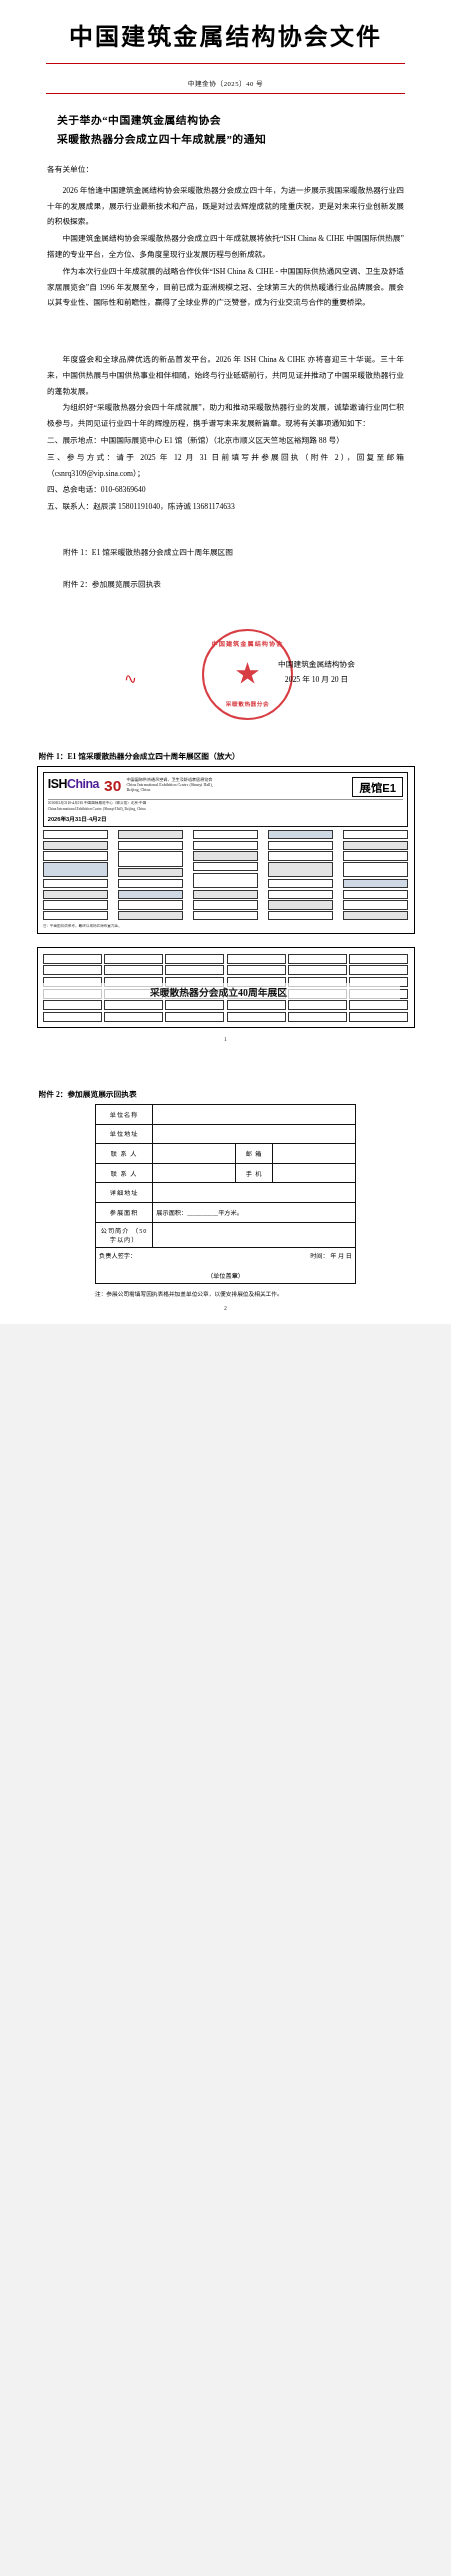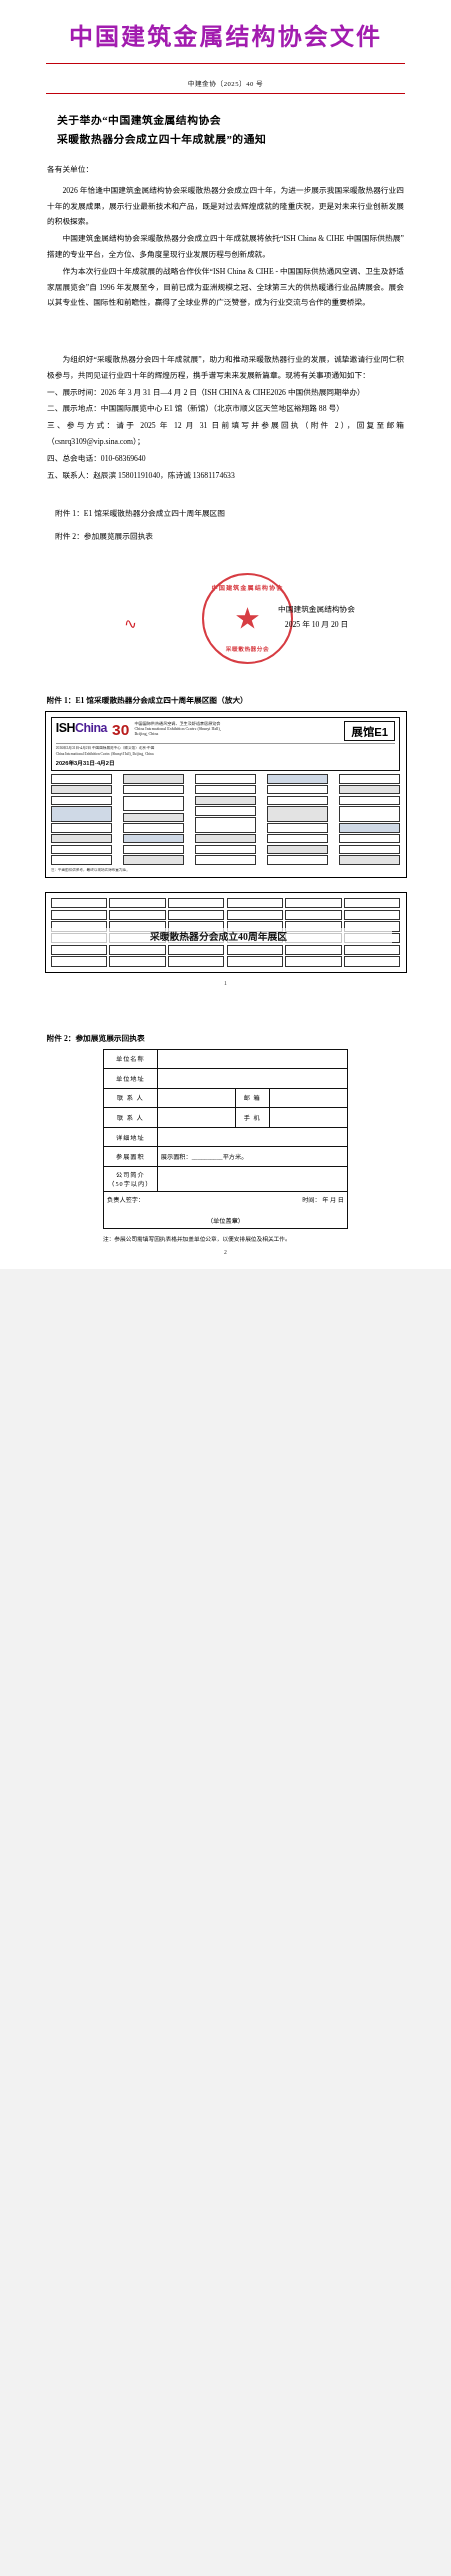--- a/index.html
+++ b/index.html
@@ -2,21 +2,21 @@
 <html lang="zh-CN" style="font-size:8.2px"><head>
 <meta charset="utf-8">
 <style>
   html,body{margin:0;padding:0;background:#f2f2f2;}
   body{font-family:"Liberation Serif","DejaVu Serif",serif;color:#000;}
   .page{width:451px;margin:0 auto;background:#ffffff;position:relative;}
 
   
   .redhead{padding:13.4px 0 0 0;text-align:center;}
   .redhead .title{
-    color:#a21caf;
+    color:#000000;
     font-family:"Liberation Serif","DejaVu Serif",serif;
     font-weight:bold;
     font-size:24px;
     letter-spacing:2.1px;
     line-height:1.25;
     padding:8.2px 20.6px 9.3px 20.6px;
   }
   .redrule{height:1.5px;background:#c0000b;margin:2.1px 46px 0 46px;}
   .docnum{text-align:center;font-size:6.7px;color:#111;margin:13.4px 0 3.1px 0;letter-spacing:0.5px;}
   .thinrule{height:0.5px;background:#c0000b;margin:5.2px 46px 0 46px;}
@@ -39,21 +39,21 @@
     line-height:2.05;
     text-align:justify;
     text-justify:inter-ideograph;
     margin:0 0 1px 0;
     text-indent:2em;
   }
   p.noindent{text-indent:0;}
   .gap{height:40px;}
   .gap-sm{height:13.4px;}
 
-  .attach-line{font-size:7.7px;line-height:2.0;margin:8px;text-indent:0;}
+  .attach-line{font-size:7.7px;line-height:2.0;margin:16px;text-indent:0;}
 
   
   .signblock{position:relative;height:111px;margin-top:4.1px;}
   .sign-text{position:absolute;right:49px;top:49px;text-align:center;font-size:7.7px;line-height:2;}
   .stamp{
     position:absolute;left:155px;top:20.6px;width:87px;height:87px;border-radius:50%;
     border:2.1px solid #d2232a;
     display:flex;align-items:center;justify-content:center;
     opacity:.88;
   }
@@ -64,21 +64,21 @@
     position:absolute;left:0;right:0;text-align:center;color:#d2232a;
     font-size:6.2px;font-weight:bold;letter-spacing:1px;
   }
   .stamp .arc-top{top:8.2px;}
   .stamp .arc-bot{bottom:9.3px;font-size:5.7px;letter-spacing:0.5px;}
   .red-scrawl{
     position:absolute;left:77px;top:62px;color:#d2232a;font-size:15.5px;transform:rotate(-8deg);
   }
 
   
-  .attach-sec{padding:0 26px;}
+  .attach-sec{padding:0 18px;}
   .attach-head{font-size:7.7px;font-weight:bold;margin:5.2px 0 5.2px 20.6px;}
   .plan-box{border:1px solid #000;margin:0 18.5px;padding:5.2px;background:#fff;}
   .plan-top{border:0.5px solid #111;padding:3.1px 4.1px;}
   .plan-logos{display:flex;align-items:flex-start;gap:5.2px;border-bottom:0.5px solid #999;padding-bottom:2.1px;}
   .logo-ish{font-family:"Liberation Sans",sans-serif;font-weight:bold;font-size:12.4px;letter-spacing:-0.5px;}
   .logo-ish .red{color:#4c1d95;}
   .logo-30{font-family:"Liberation Sans",sans-serif;font-weight:bold;font-size:15.5px;color:#b91c1c;}
   .logo-cihe{font-size:4.1px;line-height:1.25;max-width:93px;color:#222;}
   .plan-caption{font-size:3.6px;line-height:1.35;color:#222;margin-top:1.5px;}
   .plan-date{font-family:"Liberation Sans",sans-serif;font-weight:bold;font-size:5.7px;margin-top:1.5px;}
@@ -141,23 +141,23 @@
 
   <div class="body-wrap">
     <div class="salutation">各有关单位：</div>
 
     <p class="para">2026 年恰逢中国建筑金属结构协会采暖散热器分会成立四十年，为进一步展示我国采暖散热器行业四十年的发展成果，展示行业最新技术和产品，既是对过去辉煌成就的隆重庆祝，更是对未来行业创新发展的积极探索。</p>
     <p class="para">中国建筑金属结构协会采暖散热器分会成立四十年成就展将依托“ISH China &amp; CIHE 中国国际供热展”搭建的专业平台，全方位、多角度呈现行业发展历程与创新成就。</p>
     <p class="para">作为本次行业四十年成就展的战略合作伙伴“ISH China &amp; CIHE - 中国国际供热通风空调、卫生及舒适家居展览会”自 1996 年发展至今，目前已成为亚洲规模之冠、全球第三大的供热暖通行业品牌展会。展会以其专业性、国际性和前瞻性，赢得了全球业界的广泛赞誉，成为行业交流与合作的重要桥梁。</p>
 
     <div class="gap"></div>
 
+    <p class="para">年度盛会和全球品牌优选的新品首发平台。2026 年 ISH China &amp; CIHE 亦将喜迎三十华诞。三十年来，中国供热展与中国供热事业相伴相随，始终与行业砥砺前行，共同见证并推动了中国采暖散热器行业的蓬勃发展。</p>
     <p class="para">为组织好“采暖散热器分会四十年成就展”，助力和推动采暖散热器行业的发展，诚挚邀请行业同仁积极参与，共同见证行业四十年的辉煌历程，携手谱写未来发展新篇章。现将有关事项通知如下：</p>
 
-    <p class="para noindent">一、展示时间：2026 年 3 月 31 日—4 月 2 日（ISH CHINA &amp; CIHE2026 中国供热展同期举办）</p>
     <p class="para noindent">二、展示地点：中国国际展览中心 E1 馆（新馆）（北京市顺义区天竺地区裕翔路 88 号）</p>
     <p class="para noindent">三、参与方式：请于 2025 年 12 月 31 日前填写并参展回执（附件 2），回复至邮箱（csnrq3109@vip.sina.com）；</p>
     <p class="para noindent">四、总会电话：010-68369640</p>
     <p class="para noindent">五、联系人：赵辰滨 15801191040，陈诗诚 13681174633</p>
 
     <div class="gap-sm"></div>
 
     <p class="attach-line">附件 1：E1 馆采暖散热器分会成立四十周年展区图</p>
     <p class="attach-line">附件 2：参加展览展示回执表</p>
 

